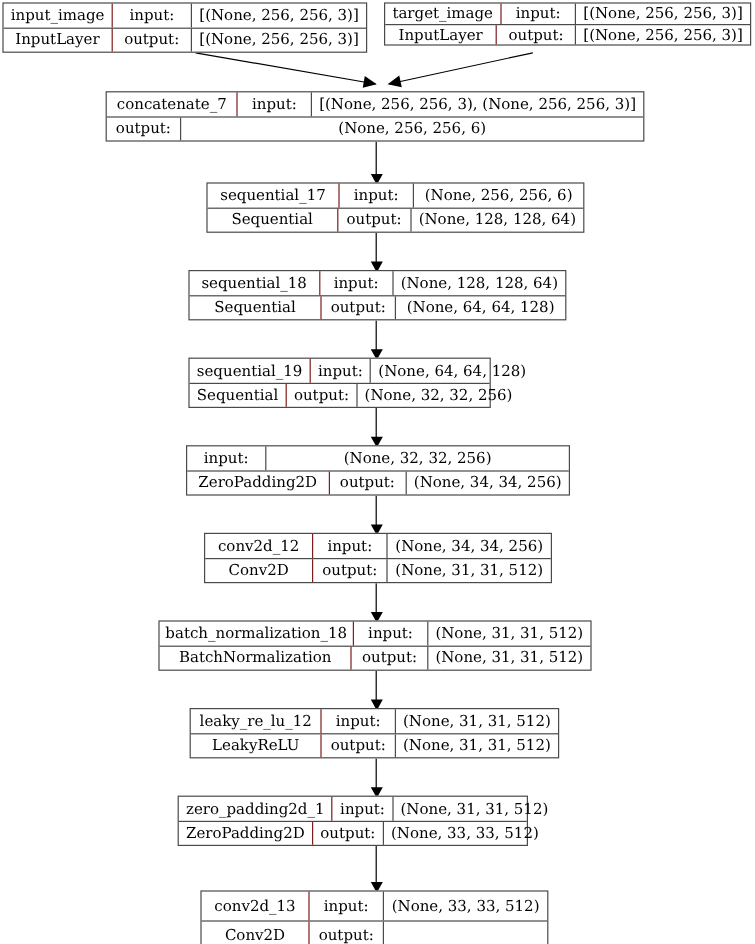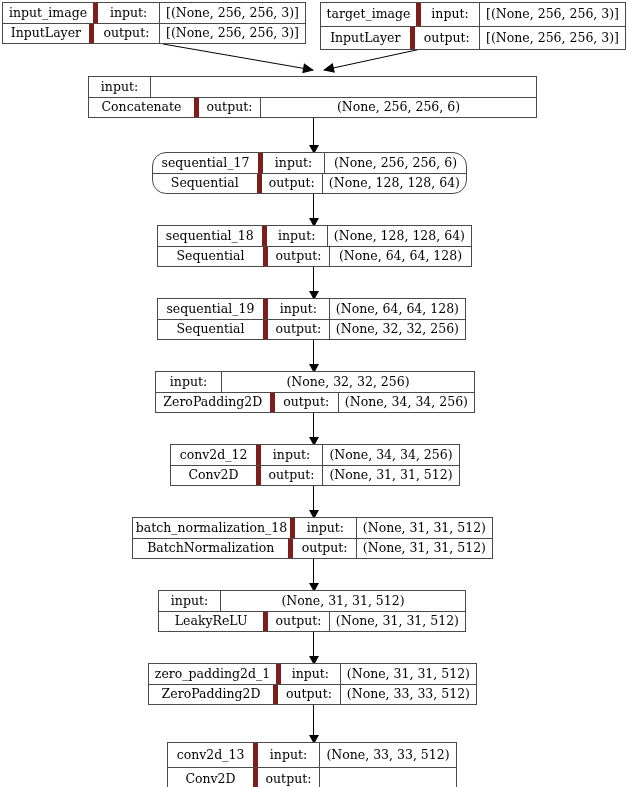--- a/index.html
+++ b/index.html
@@ -37,21 +37,21 @@
     align-items: center;
     justify-content: center;
     font-size: 12.5px;
     color: #000000;
     white-space: nowrap;
     line-height: 1;
     padding: 0 6px;
     box-sizing: border-box;
   }
   .cell.name {
-    border-right: 5px solid #7f1d1d;
+    border-right: 1px solid #7f1d1d;
   }
   .cell.io {
     border-right: 1px solid #4a4a4a;
   }
   .cell.shape {
     flex: 1 1 auto;
   }
 
   
   .edge {
@@ -116,43 +116,44 @@
           <div class="cell name" style="width: 96px;">input_image</div>
           <div class="cell io" style="width: 70px;">input:</div>
           <div class="cell shape">[(None, 256, 256, 3)]</div>
         </div>
         <div class="node-row">
           <div class="cell name" style="width: 96px;">InputLayer</div>
           <div class="cell io" style="width: 70px;">output:</div>
           <div class="cell shape">[(None, 256, 256, 3)]</div>
         </div>
       </div>
-      <div class="node" style="left: 320px; top: 2px; width: 306px; height: 48px;">
+      <div class="node" style="left: 320px; top: 2px; width: 306px; height: 36px;">
         <div class="node-row top">
           <div class="cell name" style="width: 100px;">target_image</div>
           <div class="cell io" style="width: 70px;">input:</div>
           <div class="cell shape">[(None, 256, 256, 3)]</div>
         </div>
         <div class="node-row">
           <div class="cell name" style="width: 100px;">InputLayer</div>
           <div class="cell io" style="width: 70px;">output:</div>
           <div class="cell shape">[(None, 256, 256, 3)]</div>
         </div>
       </div>
       <div class="node" style="left: 88px; top: 76px; width: 449px; height: 42px;">
         <div class="node-row top">
-          <div class="cell io" style="width: 62px;">input:</div>
-        </div>
-        <div class="node-row">
-          <div class="cell name" style="width: 110px;">Concatenate</div>
+          <div class="cell name" style="width: 110px;">concatenate_7</div>
+          <div class="cell io" style="width: 62px;">input:</div>
+          <div class="cell shape">[(None, 256, 256, 3), (None, 256, 256, 3)]</div>
+        </div>
+        <div class="node-row">
           <div class="cell io" style="width: 62px;">output:</div>
           <div class="cell shape">(None, 256, 256, 6)</div>
         </div>
       </div>
-      <div class="node" style="left: 152px; top: 152px; width: 315px; height: 42px; border-radius: 14px;">
+      <div class="node" style="left: 172px; top: 152px; width: 315px; height: 42px;">
         <div class="node-row top">
           <div class="cell name" style="width: 110px;">sequential_17</div>
           <div class="cell io" style="width: 62px;">input:</div>
           <div class="cell shape">(None, 256, 256, 6)</div>
         </div>
         <div class="node-row">
           <div class="cell name" style="width: 110px;">Sequential</div>
           <div class="cell io" style="width: 62px;">output:</div>
           <div class="cell shape">(None, 128, 128, 64)</div>
         </div>
@@ -162,21 +163,21 @@
           <div class="cell name" style="width: 110px;">sequential_18</div>
           <div class="cell io" style="width: 62px;">input:</div>
           <div class="cell shape">(None, 128, 128, 64)</div>
         </div>
         <div class="node-row">
           <div class="cell name" style="width: 110px;">Sequential</div>
           <div class="cell io" style="width: 62px;">output:</div>
           <div class="cell shape">(None, 64, 64, 128)</div>
         </div>
       </div>
-      <div class="node" style="left: 157px; top: 298px; width: 309px; height: 42px;">
+      <div class="node" style="left: 157px; top: 298px; width: 252px; height: 42px;">
         <div class="node-row top">
           <div class="cell name" style="width: 110px;">sequential_19</div>
           <div class="cell io" style="width: 62px;">input:</div>
           <div class="cell shape">(None, 64, 64, 128)</div>
         </div>
         <div class="node-row">
           <div class="cell name" style="width: 110px;">Sequential</div>
           <div class="cell io" style="width: 62px;">output:</div>
           <div class="cell shape">(None, 32, 32, 256)</div>
         </div>
@@ -211,30 +212,31 @@
           <div class="cell shape">(None, 31, 31, 512)</div>
         </div>
         <div class="node-row">
           <div class="cell name" style="width: 162px;">BatchNormalization</div>
           <div class="cell io" style="width: 64px;">output:</div>
           <div class="cell shape">(None, 31, 31, 512)</div>
         </div>
       </div>
       <div class="node" style="left: 158px; top: 590px; width: 308px; height: 42px;">
         <div class="node-row top">
+          <div class="cell name" style="width: 110px;">leaky_re_lu_12</div>
           <div class="cell io" style="width: 62px;">input:</div>
           <div class="cell shape">(None, 31, 31, 512)</div>
         </div>
         <div class="node-row">
           <div class="cell name" style="width: 110px; text-align: right;">LeakyReLU</div>
           <div class="cell io" style="width: 62px;">output:</div>
           <div class="cell shape">(None, 31, 31, 512)</div>
         </div>
       </div>
-      <div class="node" style="left: 148px; top: 663px; width: 329px; height: 42px;">
+      <div class="node" style="left: 148px; top: 663px; width: 292px; height: 42px;">
         <div class="node-row top">
           <div class="cell name" style="width: 132px;">zero_padding2d_1</div>
           <div class="cell io" style="width: 64px;">input:</div>
           <div class="cell shape">(None, 31, 31, 512)</div>
         </div>
         <div class="node-row">
           <div class="cell name" style="width: 132px;">ZeroPadding2D</div>
           <div class="cell io" style="width: 64px;">output:</div>
           <div class="cell shape">(None, 33, 33, 512)</div>
         </div>

